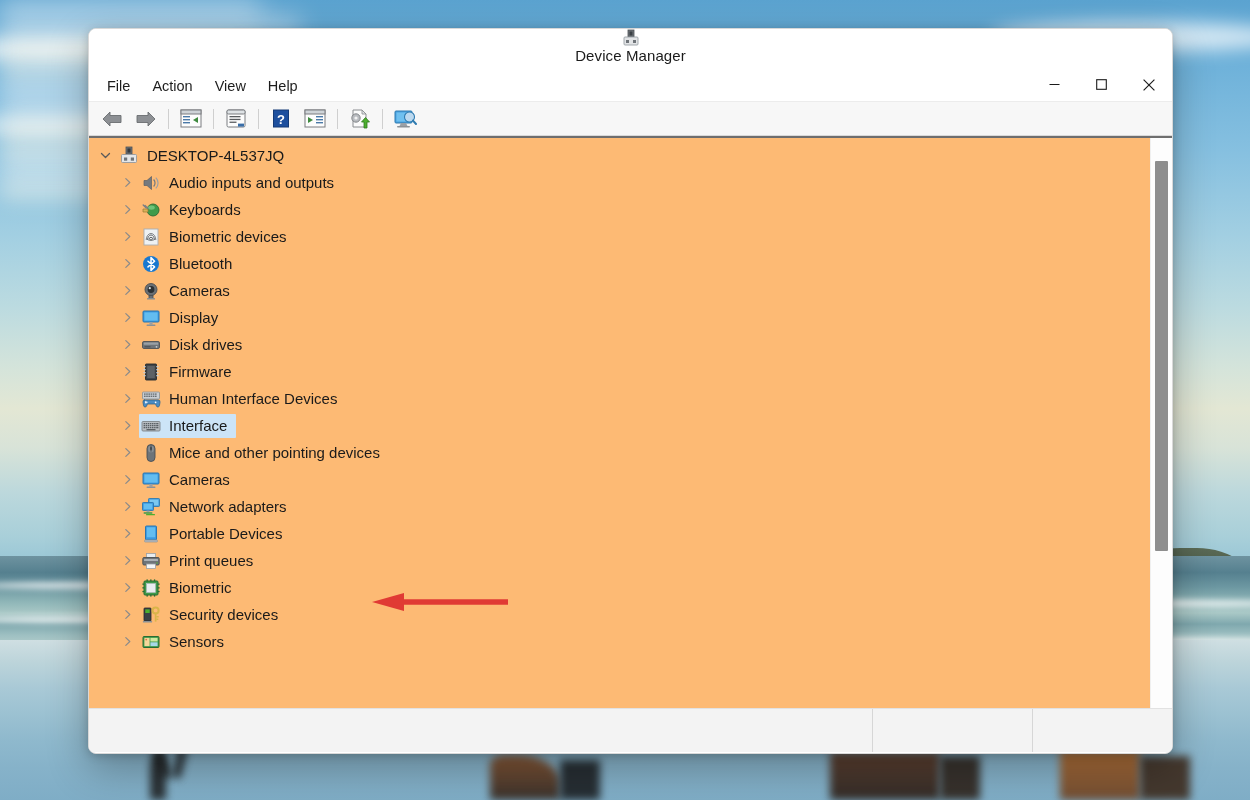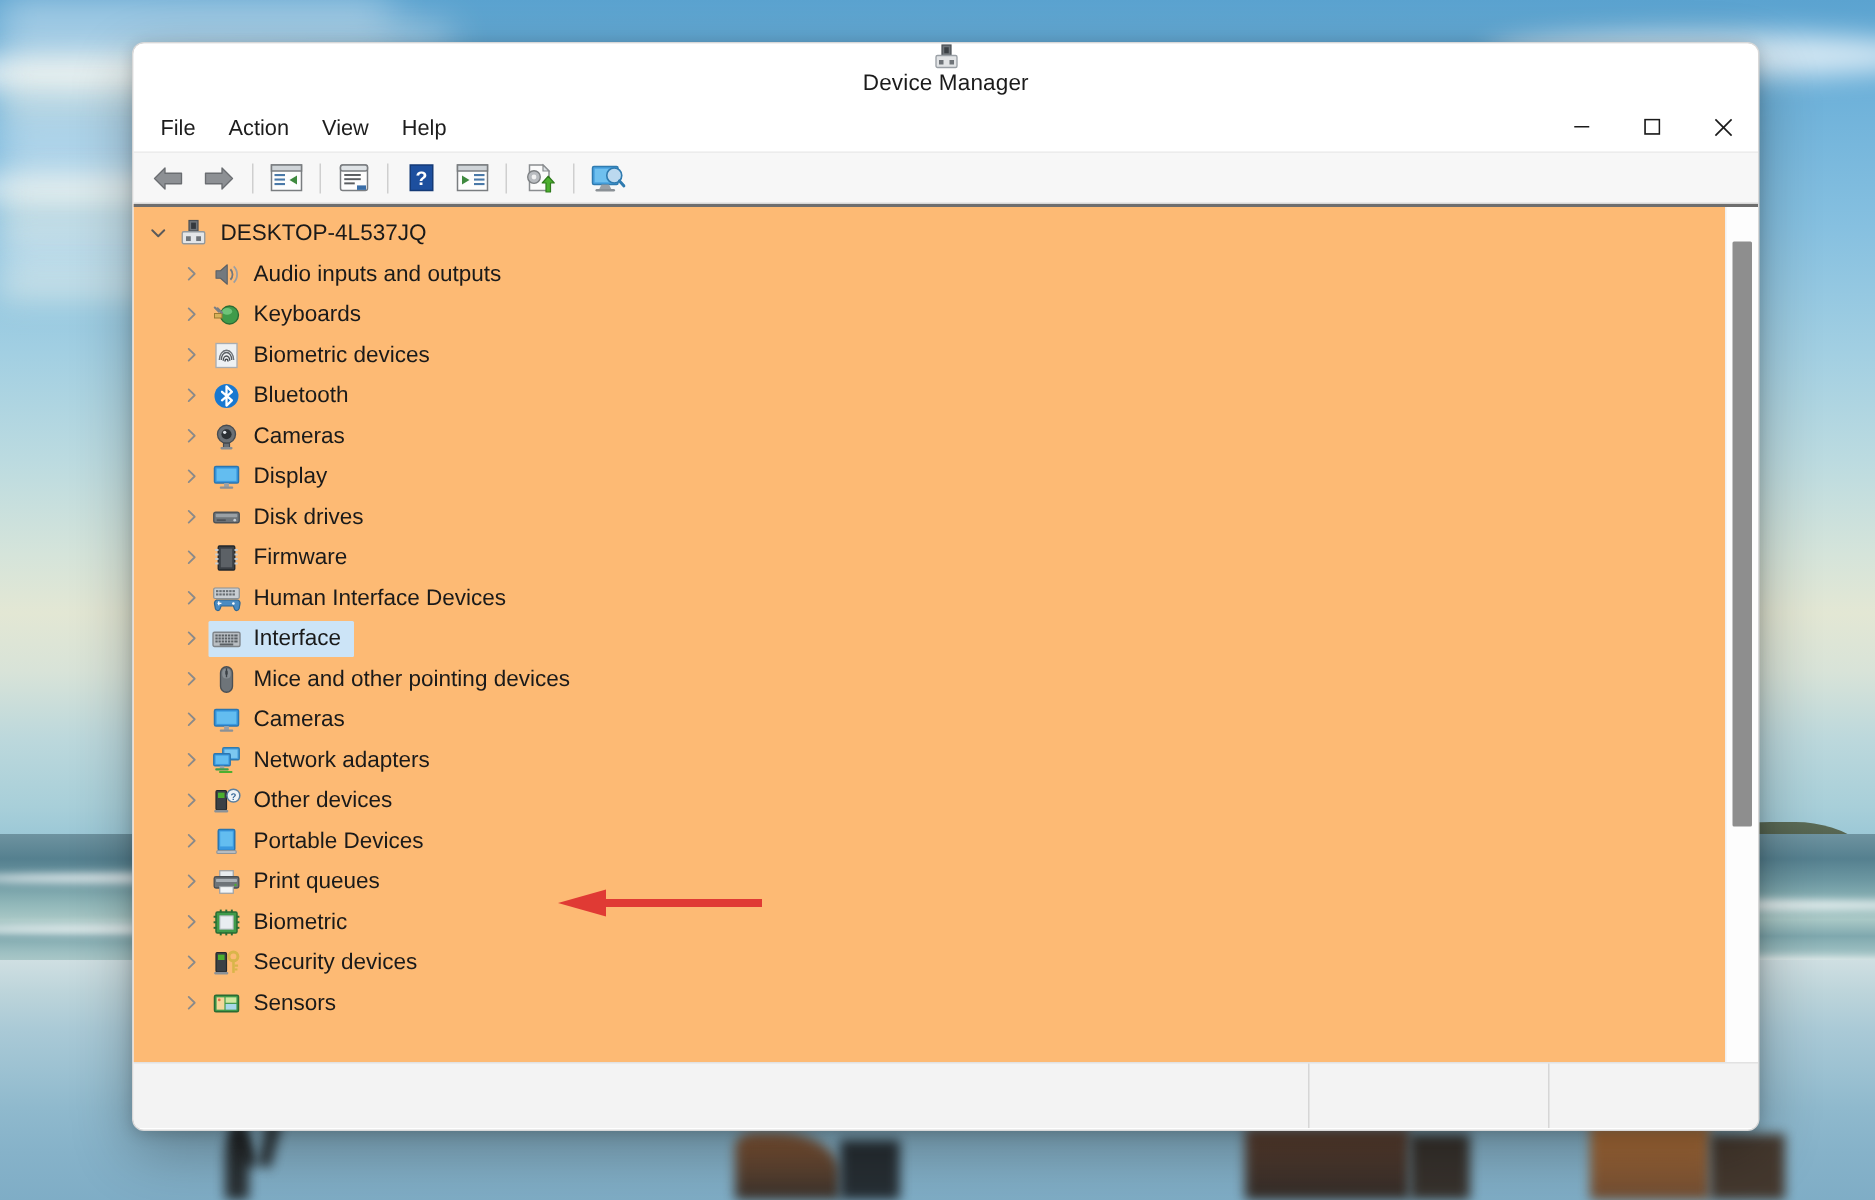--- a/index.html
+++ b/index.html
@@ -732,39 +732,20 @@
               <rect x="2.7" y="6.7" width="8.6" height="5.6" fill="#63bdf0"></rect>
               <rect x="5.5" y="13.5" width="3" height="2" fill="#9aa0a6"></rect>
               <rect x="2.5" y="15.2" width="9" height="1.5" rx="0.7" fill="#3f9b4a"></rect>
               <rect x="5" y="17" width="9" height="1.3" rx="0.6" fill="#4caf2f"></rect>
             </svg>
           </div>
           <div class="nlabel">Network adapters</div>
         </div>
       </div>
 
-      <div class="node child">
-        <div class="chev">
-          <svg width="11" height="11" viewBox="0 0 11 11">
-              <path d="M3.8 1.6 L7.8 5.5 L3.8 9.4" fill="none" stroke="#8a8a8a" stroke-width="1.2" stroke-linecap="round" stroke-linejoin="round"></path>
-            </svg>
-        </div>
-        <div class="nlabel-wrap">
-          <div class="nico">
-            <svg width="20" height="20" viewBox="0 0 20 20">
-              <rect x="3" y="3" width="7" height="13" rx="0.8" fill="#3b4045" stroke="#23272b" stroke-width="0.8"></rect>
-              <rect x="4.3" y="4.4" width="4.4" height="3.6" fill="#4caf2f"></rect>
-              <rect x="1.8" y="16" width="9.4" height="1.6" rx="0.7" fill="#8b9196"></rect>
-              <circle cx="14.6" cy="6.4" r="4.3" fill="#eef3f7" stroke="#5a7fa0" stroke-width="1"></circle>
-              <text x="14.6" y="9" font-family="Liberation Sans, sans-serif" font-size="6.4" font-weight="bold" fill="#3a6a99" text-anchor="middle">?</text>
-            </svg>
-          </div>
-          <div class="nlabel">Other devices</div>
-        </div>
-      </div>
 
       <div class="node child">
         <div class="chev">
           <svg width="11" height="11" viewBox="0 0 11 11">
               <path d="M3.8 1.6 L7.8 5.5 L3.8 9.4" fill="none" stroke="#8a8a8a" stroke-width="1.2" stroke-linecap="round" stroke-linejoin="round"></path>
             </svg>
         </div>
         <div class="nlabel-wrap">
           <div class="nico">
             <svg width="20" height="20" viewBox="0 0 20 20">

